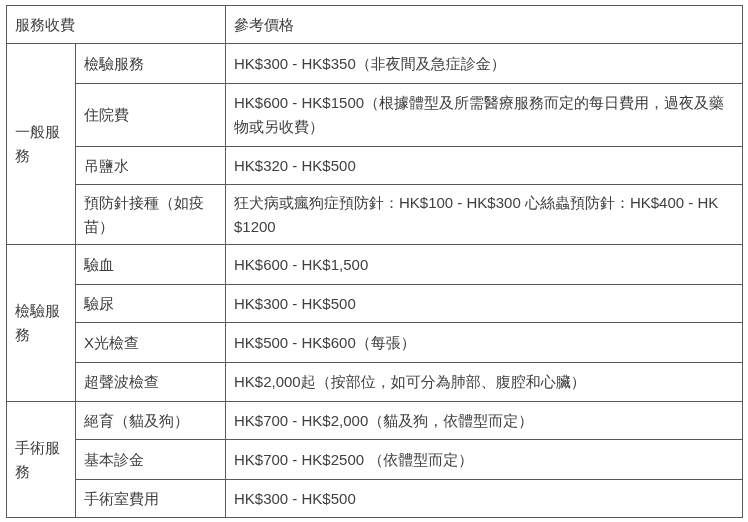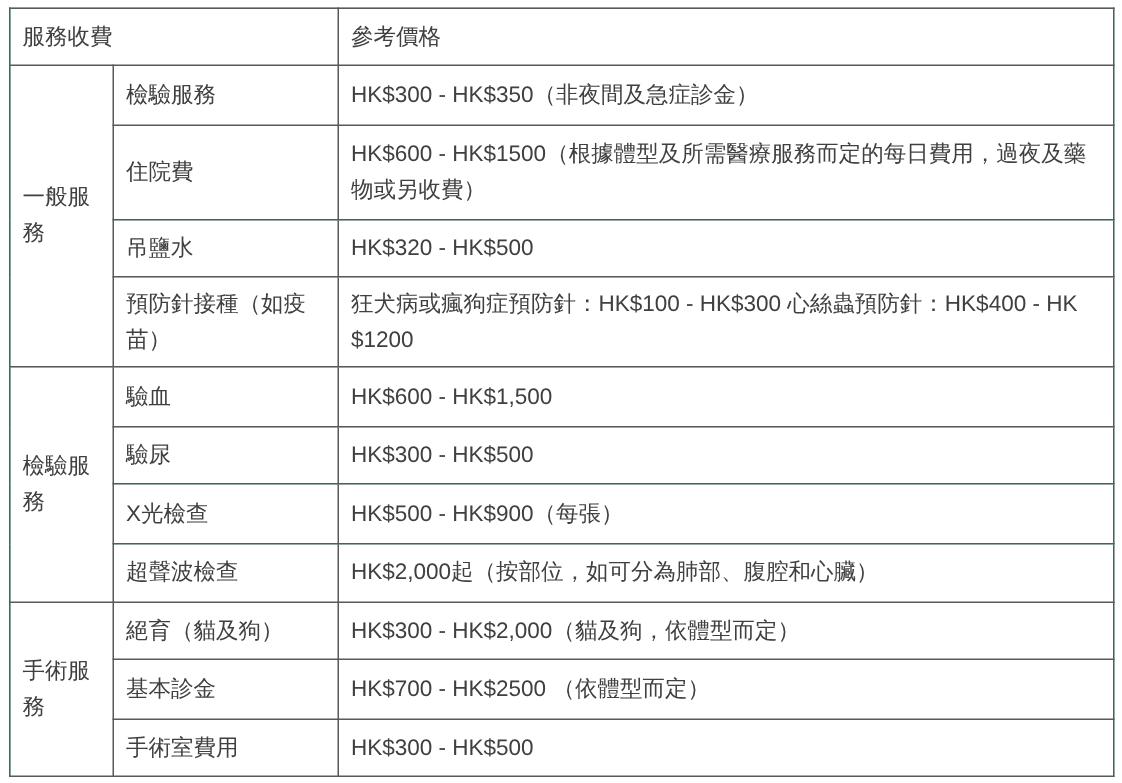--- a/index.html
+++ b/index.html
@@ -76,31 +76,31 @@
       <td rowspan="4">檢驗服務</td>
       <td>驗血</td>
       <td>HK$600 - HK$1,500</td>
     </tr>
     <tr class="h-38">
       <td>驗尿</td>
       <td>HK$300 - HK$500</td>
     </tr>
     <tr class="h-40">
       <td>X光檢查</td>
-      <td>HK$500 - HK$900（每張）</td>
+      <td>HK$500 - HK$600（每張）</td>
     </tr>
     <tr class="h-39">
       <td>超聲波檢查</td>
       <td>HK$2,000起（按部位，如可分為肺部、腹腔和心臟）</td>
     </tr>
 
     <tr class="h-38">
       <td rowspan="3">手術服務</td>
       <td>絕育（貓及狗）</td>
-      <td>HK$300 - HK$2,000（貓及狗，依體型而定）</td>
+      <td>HK$700 - HK$2,000（貓及狗，依體型而定）</td>
     </tr>
     <tr class="h-40">
       <td>基本診金</td>
       <td>HK$700 - HK$2500 （依體型而定）</td>
     </tr>
     <tr class="h-38">
       <td>手術室費用</td>
       <td>HK$300 - HK$500</td>
     </tr>
   </tbody>

